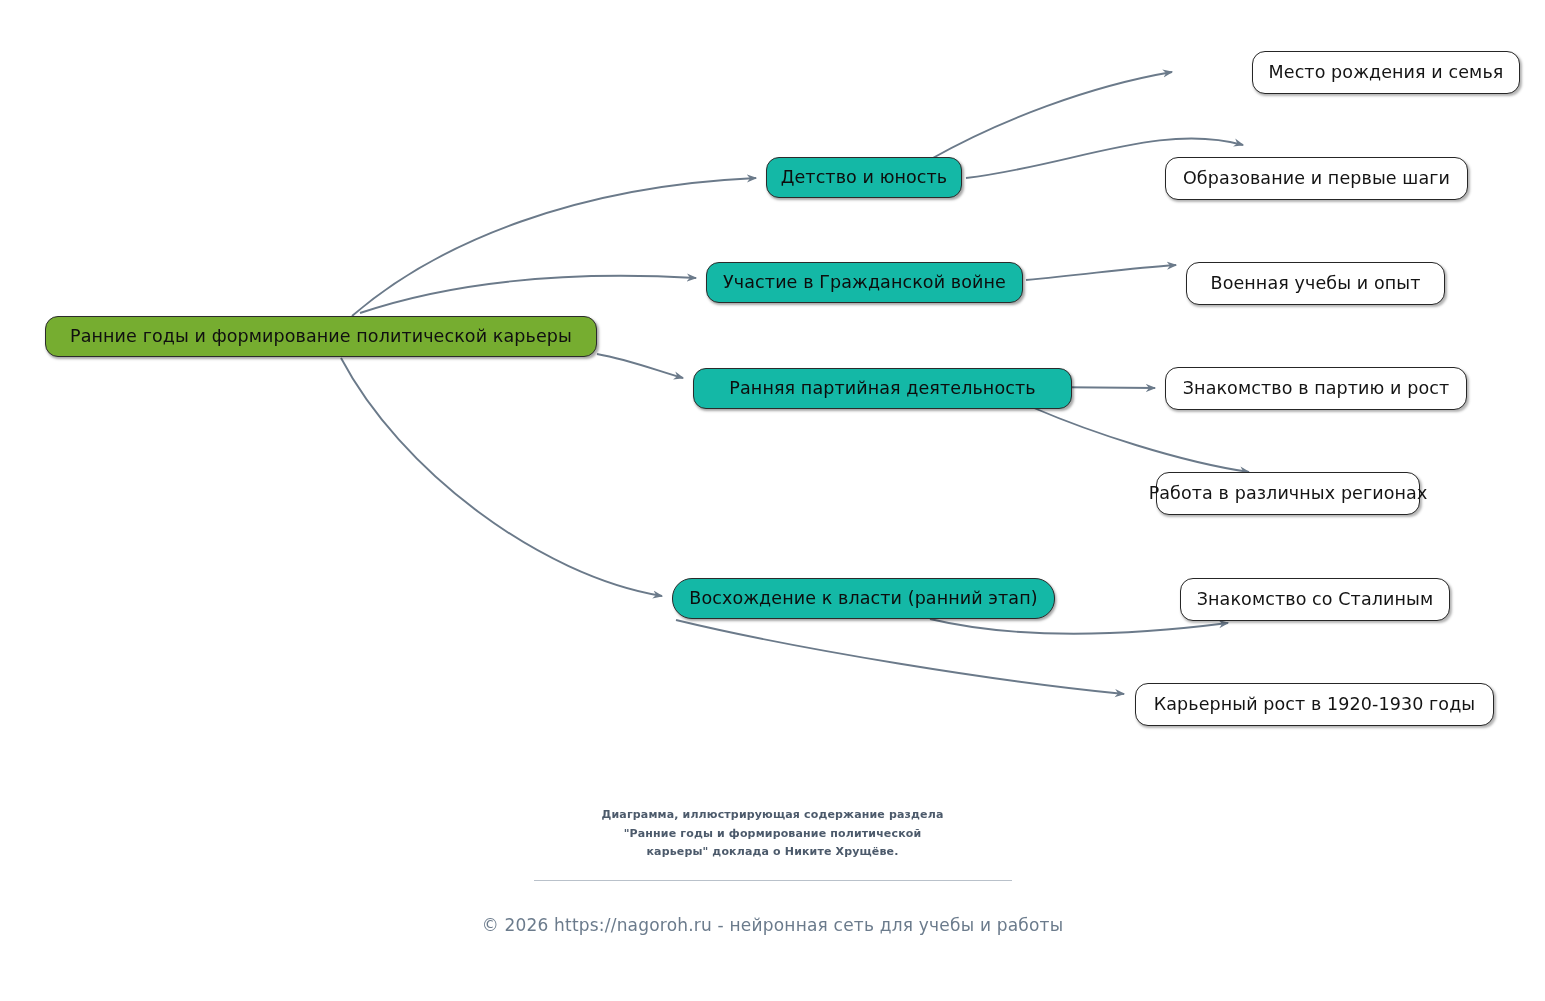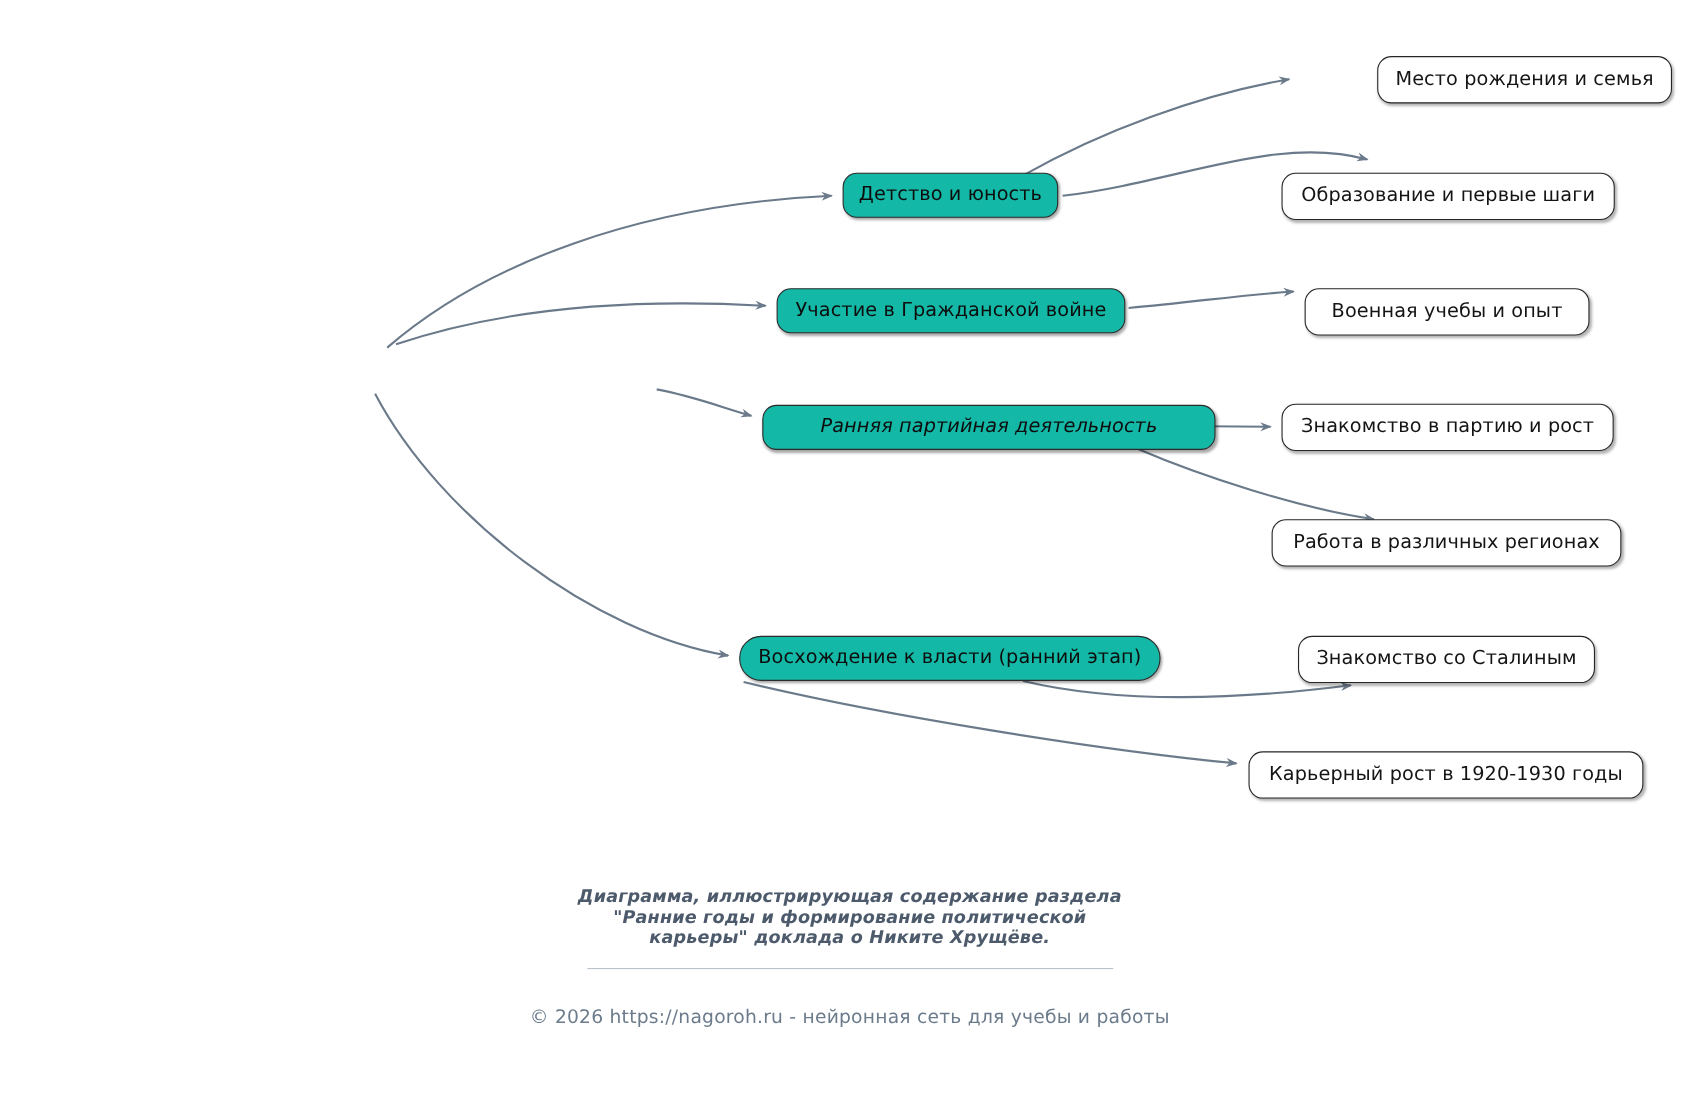--- a/index.html
+++ b/index.html
@@ -68,25 +68,24 @@
   }
   #caption-block {
     position: absolute;
     left: 0;
     top: 806px;
     width: 1545px;
     text-align: center;
   }
   .caption-title {
     color: #4c5a6b;
-    font-size: 16px;
+    font-size: 11px;
     font-weight: bold;
     line-height: 18.5px;
     letter-spacing: 0.15px;
-    font-style: italic;
   }
   .caption-rule {
     width: 478px;
     height: 0;
     margin: 18px auto 0 auto;
     border-top: 1.2px solid #b9c1ca;
   }
   .caption-credit {
     margin-top: 34px;
     color: #6b7b8c;
@@ -124,20 +123,23 @@
       <path d="M 1037,387 C 1080,387 1120,388 1155,388"></path>
 
       <path d="M 1034,408 C 1090,432 1180,462 1249,472"></path>
 
       <path d="M 930,619 C 1010,638 1110,638 1228,623"></path>
 
       <path d="M 676,620 C 800,650 1000,682 1124,694"></path>
     </g>
   </svg>
 
+  <div class="node node-root" style="left:45px; top:316px; width:552px; height:41px;">
+    <span class="node-label">Ранние годы и формирование политической карьеры</span>
+  </div>
 
   <div class="node node-branch" style="left:766px; top:157px; width:196px; height:41px;">
     <span class="node-label">Детство и юность</span>
   </div>
 
   <div class="node node-leaf" style="left:1252px; top:51px; width:268px; height:43px;">
     <span class="node-label">Место рождения и семья</span>
   </div>
 
   <div class="node node-leaf" style="left:1165px; top:157px; width:303px; height:43px;">
@@ -145,29 +147,29 @@
   </div>
 
   <div class="node node-branch" style="left:706px; top:262px; width:317px; height:41px;">
     <span class="node-label">Участие в Гражданской войне</span>
   </div>
 
   <div class="node node-leaf" style="left:1186px; top:262px; width:259px; height:43px;">
     <span class="node-label">Военная учебы и опыт</span>
   </div>
 
-  <div class="node node-branch" style="left:693px; top:368px; width:412px; height:41px;font-style:italic;">
+  <div class="node node-branch" style="left:693px; top:368px; width:379px; height:41px;">
     <span class="node-label">Ранняя партийная деятельность</span>
   </div>
 
   <div class="node node-leaf" style="left:1165px; top:367px; width:302px; height:43px;">
     <span class="node-label">Знакомство в партию и рост</span>
   </div>
 
-  <div class="node node-leaf" style="left:1156px; top:472px; width:318px; height:43px;">
+  <div class="node node-leaf" style="left:1156px; top:472px; width:264px; height:43px;">
     <span class="node-label">Работа в различных регионах</span>
   </div>
 
   <div class="node node-branch" style="left:672px; top:578px; width:383px; height:41px;border-radius:20px;">
     <span class="node-label">Восхождение к власти (ранний этап)</span>
   </div>
 
   <div class="node node-leaf" style="left:1180px; top:578px; width:270px; height:43px;">
     <span class="node-label">Знакомство со Сталиным</span>
   </div>

